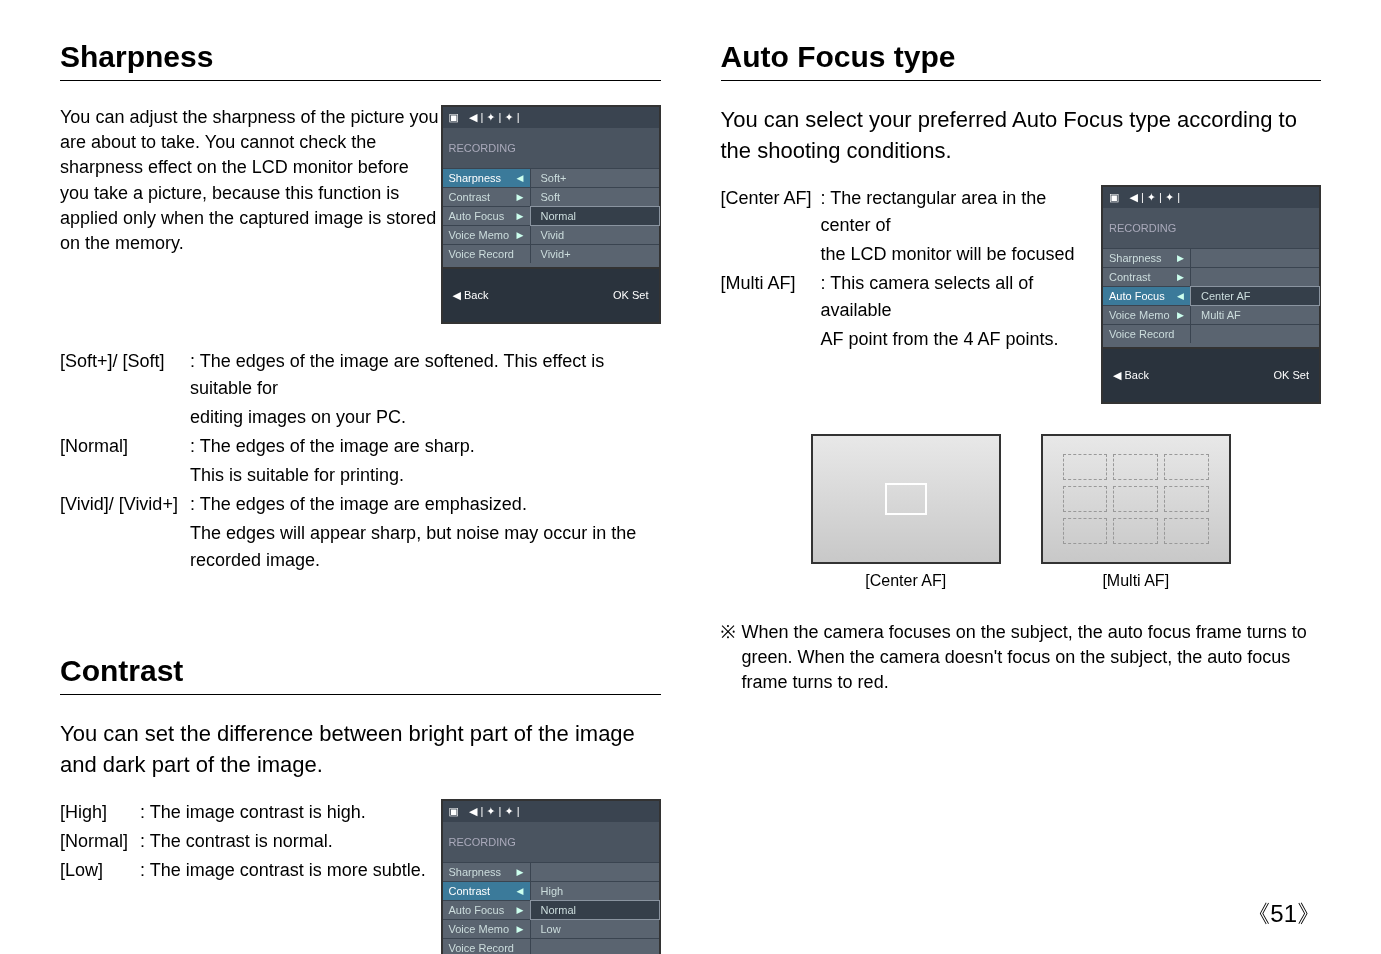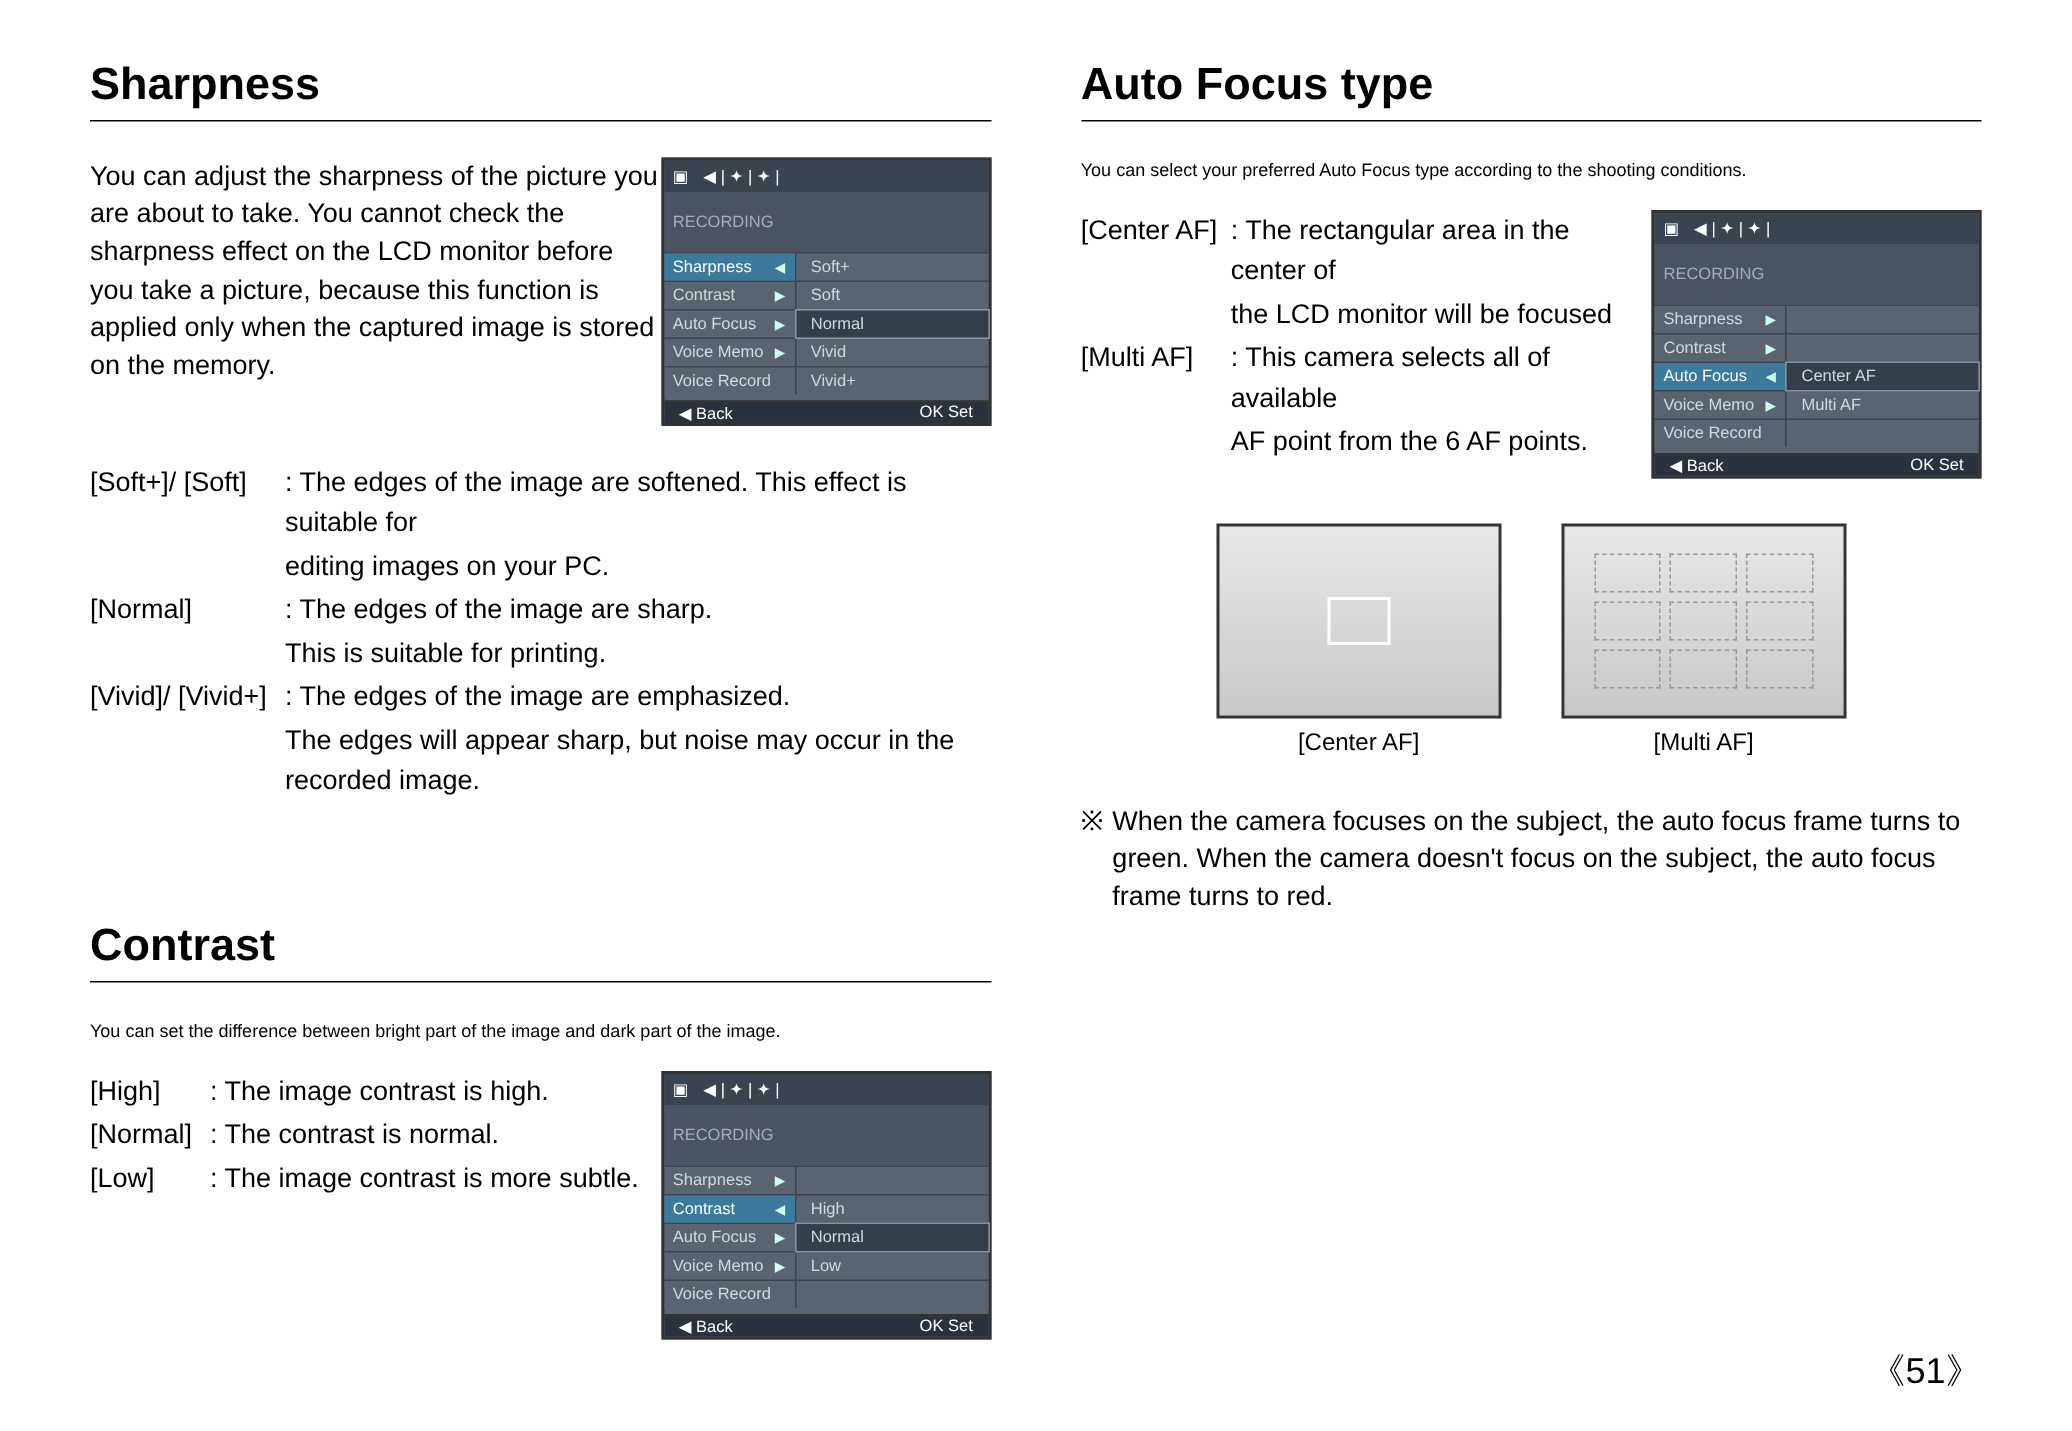--- a/index.html
+++ b/index.html
@@ -18,21 +18,21 @@
   }
   .col { flex: 1; }
   h1 {
     font-size: 30px;
     font-weight: bold;
     border-bottom: 1px solid #000;
     padding-bottom: 6px;
     margin-bottom: 24px;
   }
   .intro {
-    font-size: 12px;
+    font-size: 22px;
     line-height: 1.4;
     margin-bottom: 18px;
   }
   .side-by-side {
     display: flex;
     align-items: flex-start;
   }
   .side-text { flex: 1; font-size: 18px; line-height: 1.4; }
   .menu-shot {
     width: 220px;
@@ -75,21 +75,21 @@
     color: #cdd;
   }
   .menu-right.sel {
     background: #353f4a;
     outline: 1px solid #8a94a0;
   }
   .menu-footer {
     background: #2a333d;
     display: flex;
     justify-content: space-between;
-    padding: 0 10px;
+    padding: 20px 10px;
     font-size: 11px;
     color: #fff;
     border-top: 2px solid #333;
     margin-top: 4px;
   }
   .arrow { font-size: 9px; color:#cfe; }
   .def-list { font-size: 18px; line-height: 1.5; }
   .def-item { display: flex; margin-bottom: 2px; }
   .def-term { width: 130px; flex-shrink: 0; }
   .def-desc { flex: 1; }
@@ -312,21 +312,21 @@
           <div class="def-item">
             <div class="def-term" style="width:100px"></div>
             <div class="def-desc">the LCD monitor will be focused</div>
           </div>
           <div class="def-item">
             <div class="def-term" style="width:100px">[Multi AF]</div>
             <div class="def-desc">: This camera selects all of available</div>
           </div>
           <div class="def-item">
             <div class="def-term" style="width:100px"></div>
-            <div class="def-desc">AF point from the 6 AF points.</div>
+            <div class="def-desc">AF point from the 4 AF points.</div>
           </div>
         </div>
       <div class="menu-shot">
         <div class="tabs">
           <span>▣</span>
           <span>◀ | ✦ | ✦ |</span>
         </div>
         <div class="menu-title">RECORDING</div>
         <div id="af-rows">
             <div class="menu-row">

